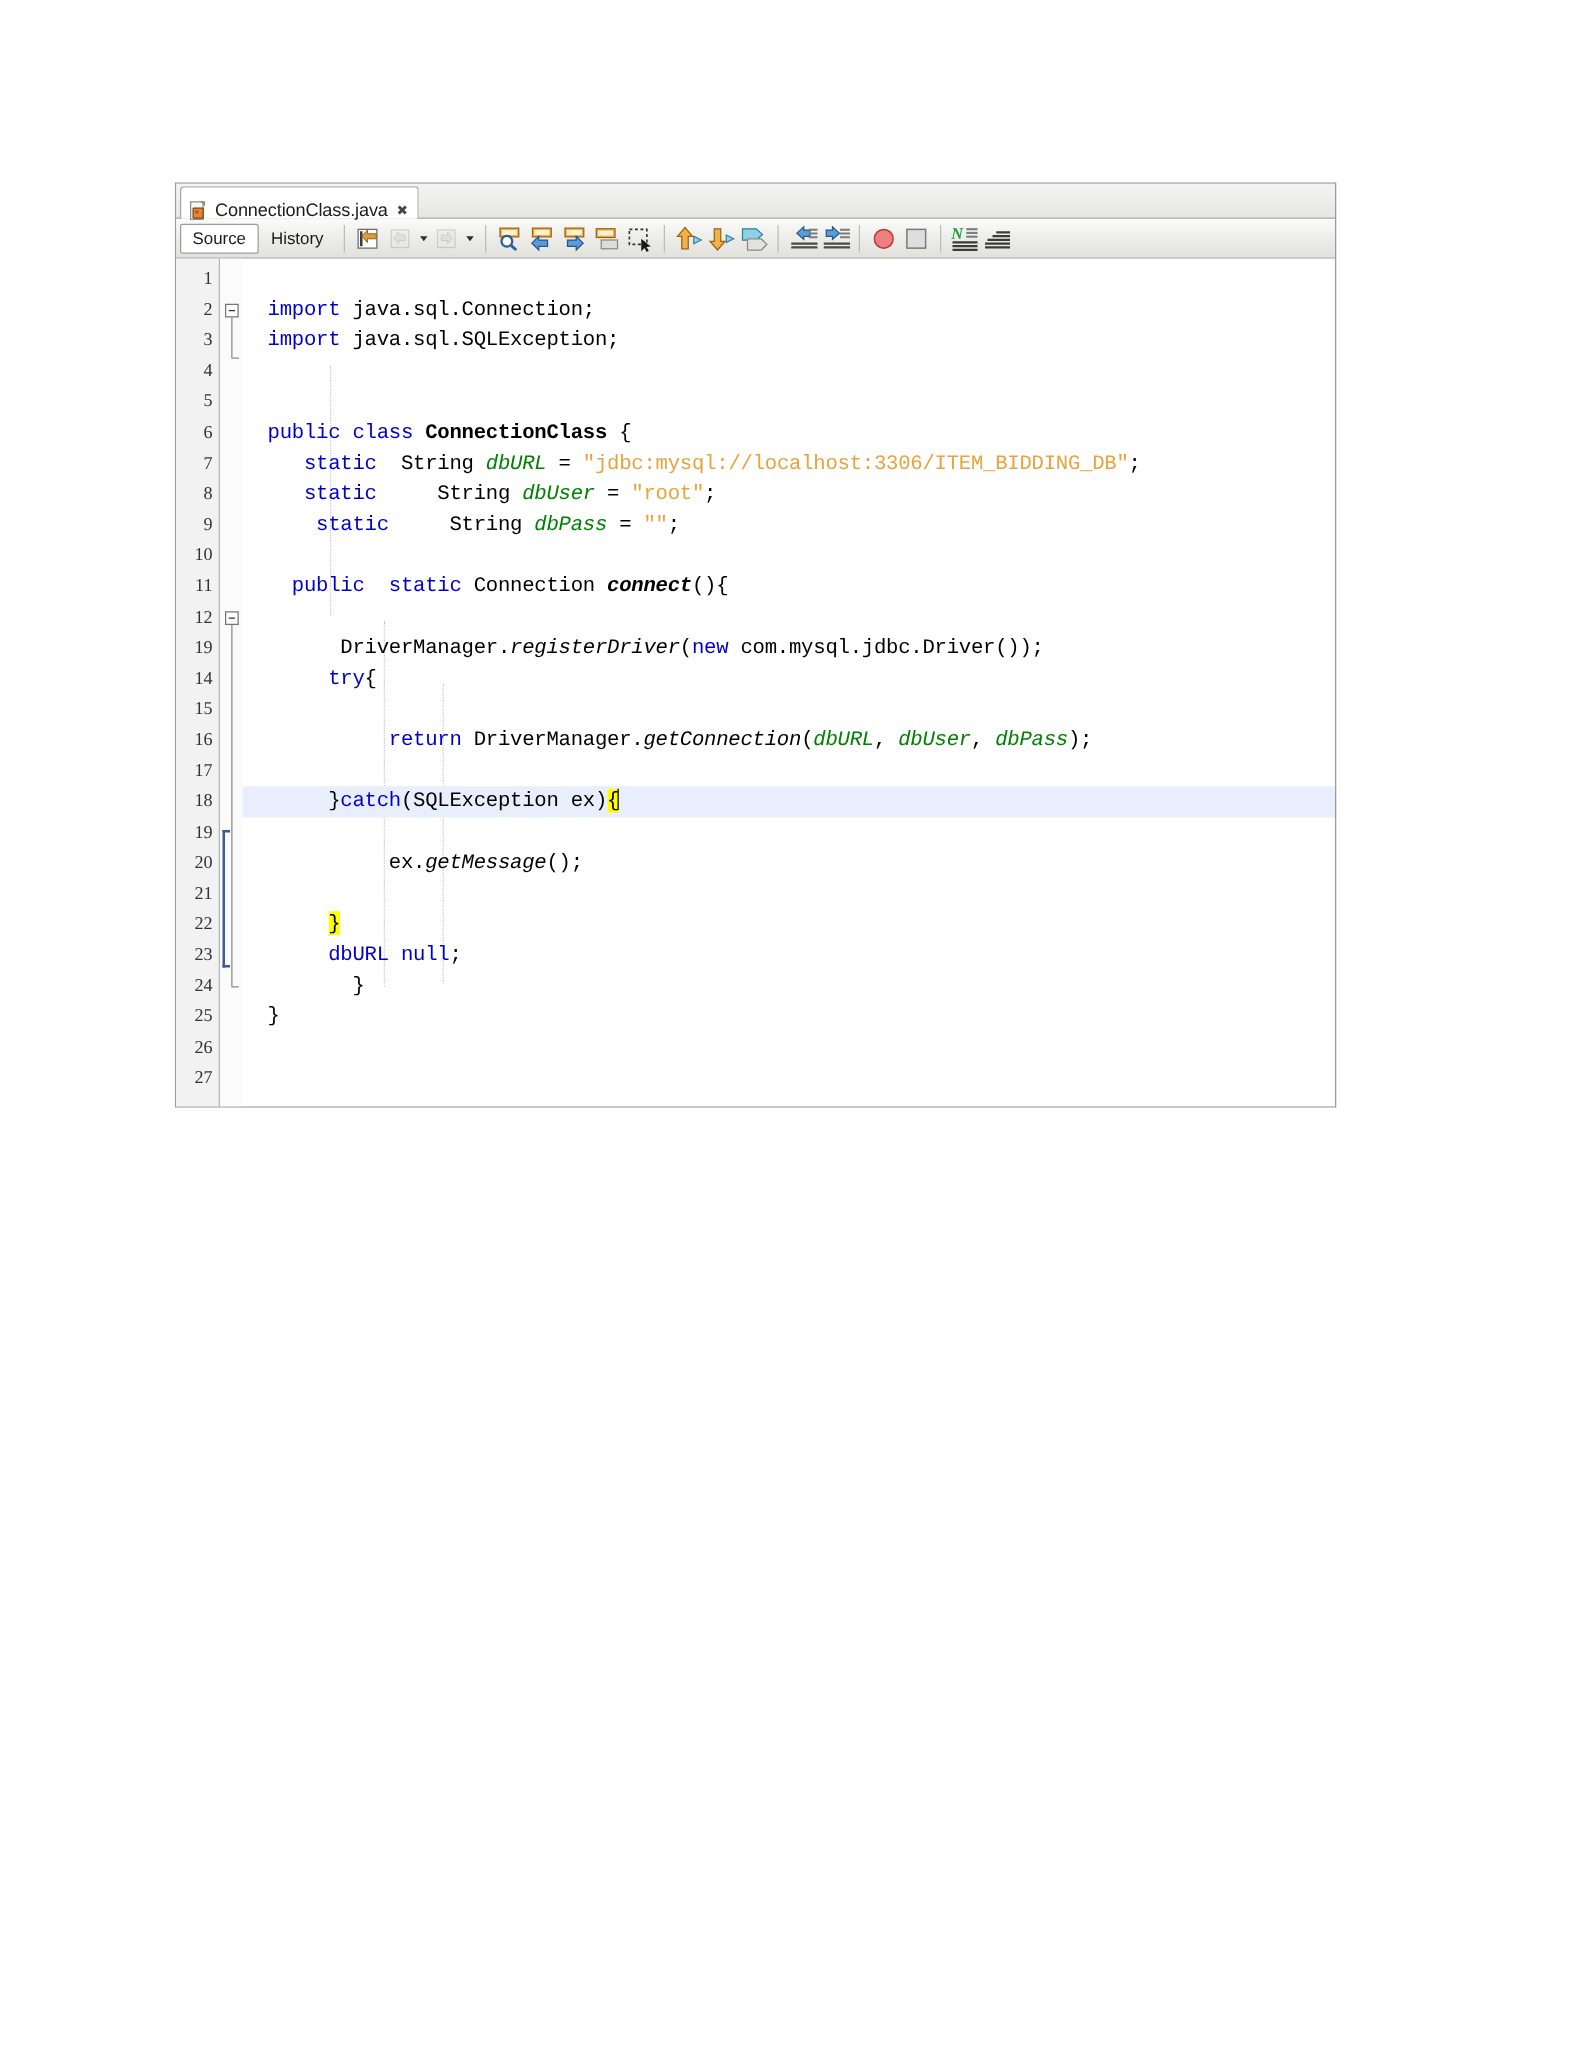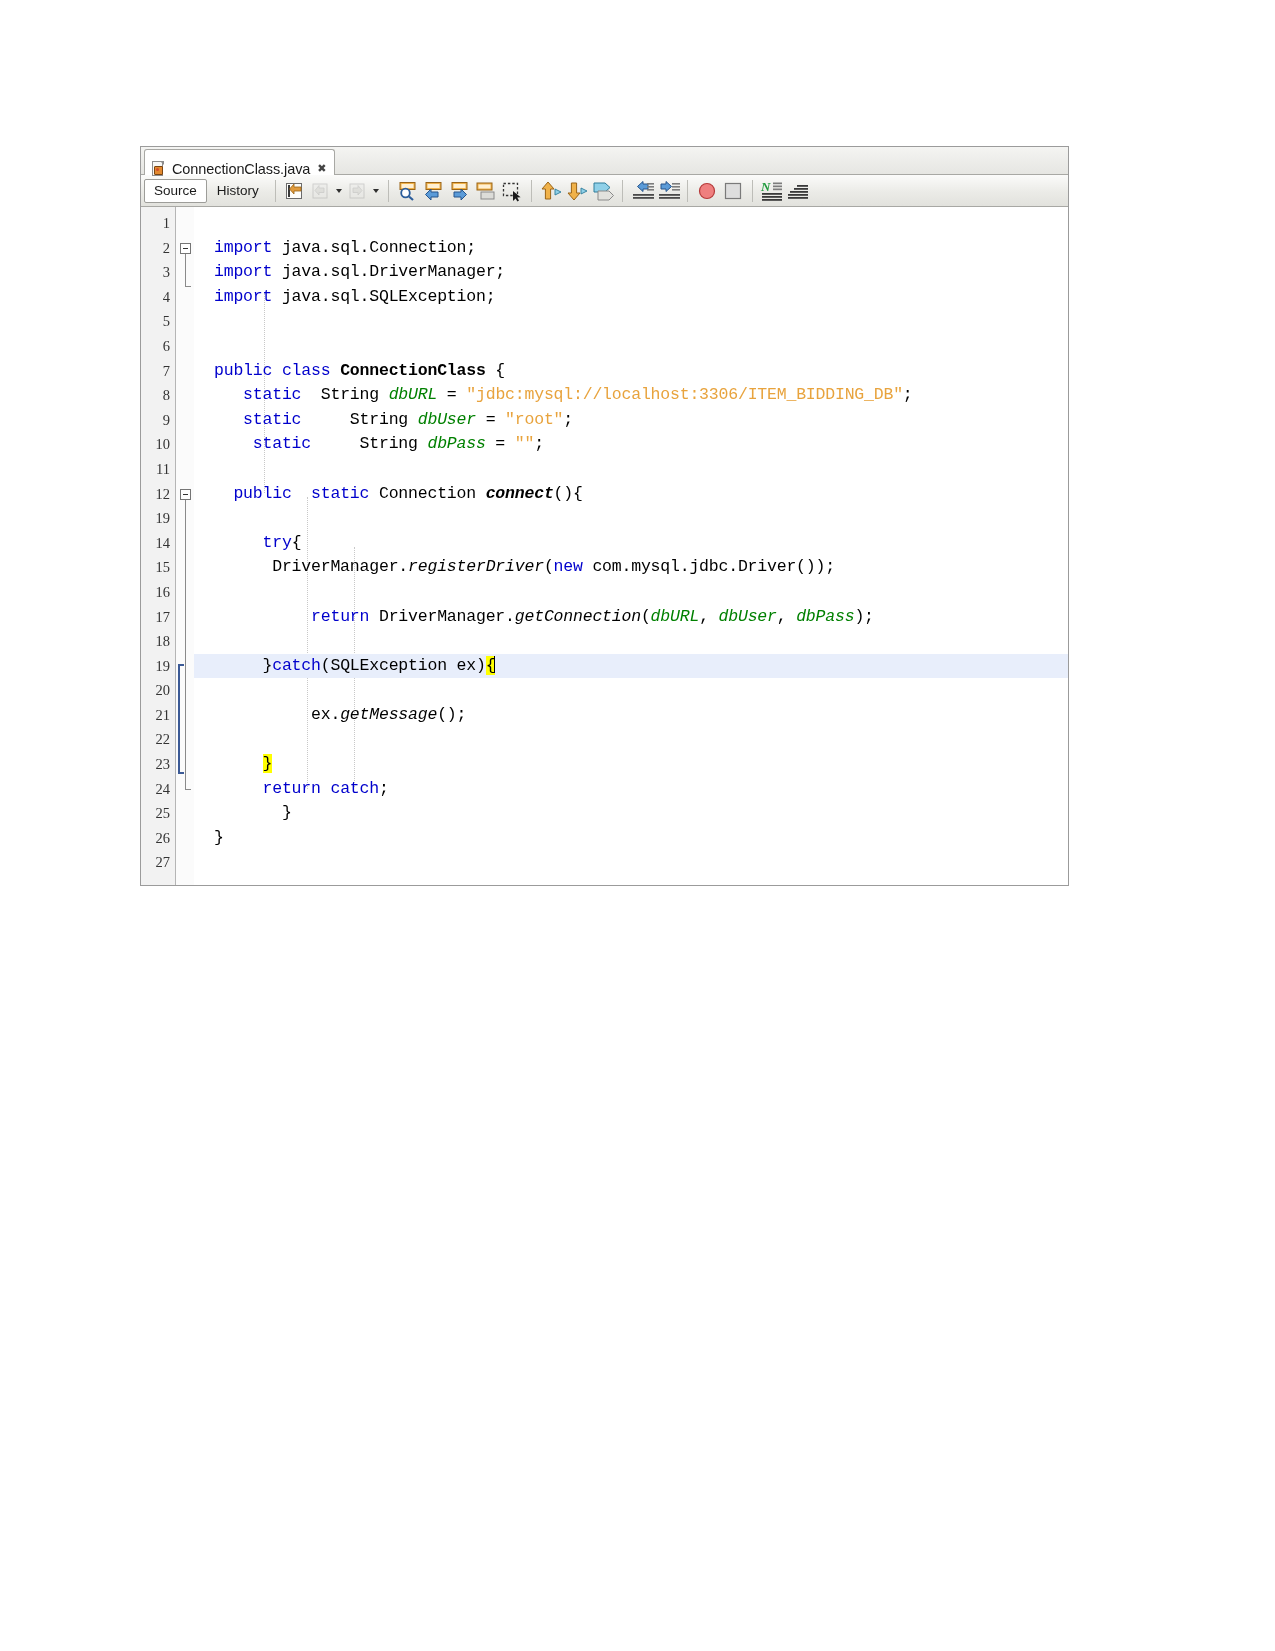--- a/index.html
+++ b/index.html
@@ -543,54 +543,53 @@
     <div class="code-col">
       <div class="indent-guides">
         <div class="iguide" style="left:70px;  top:86px;  height:200px;"></div>
         <div class="iguide" style="left:113px; top:290px; height:292px;"></div>
         <div class="iguide" style="left:160px; top:340px; height:240px;"></div>
       </div>
 
       <div class="code-line">&nbsp;</div>
 
       <div class="code-line"><span class="kw">import</span> java.sql.Connection;</div>
-      <div class="code-line"><span class="kw">import</span> java.sql.DriverManager;</div>
       <div class="code-line"><span class="kw">import</span> java.sql.SQLException;</div>
 
       <div class="code-line">&nbsp;</div>
       <div class="code-line">&nbsp;</div>
 
       <div class="code-line"><span class="kw">public class</span> <span class="cls">ConnectionClass</span> {</div>
       <div class="code-line">   <span class="kw">static</span>  String <span class="fld">dbURL</span> = <span class="str">"jdbc:mysql://localhost:3306/ITEM_BIDDING_DB"</span>;</div>
       <div class="code-line">   <span class="kw">static</span>     String <span class="fld">dbUser</span> = <span class="str">"root"</span>;</div>
       <div class="code-line">    <span class="kw">static</span>     String <span class="fld">dbPass</span> = <span class="str">""</span>;</div>
 
       <div class="code-line">&nbsp;</div>
 
       <div class="code-line">  <span class="kw">public</span>  <span class="kw">static</span> Connection <span class="mthb">connect</span>(){</div>
 
       <div class="code-line">&nbsp;</div>
 
+      <div class="code-line">      DriverManager.<span class="mth">registerDriver</span>(<span class="kw">new</span> com.mysql.jdbc.Driver());</div>
       <div class="code-line">     <span class="kw">try</span>{</div>
-      <div class="code-line">      DriverManager.<span class="mth">registerDriver</span>(<span class="kw">new</span> com.mysql.jdbc.Driver());</div>
 
       <div class="code-line">&nbsp;</div>
 
       <div class="code-line">          <span class="kw">return</span> DriverManager.<span class="mth">getConnection</span>(<span class="fld">dbURL</span>, <span class="fld">dbUser</span>, <span class="fld">dbPass</span>);</div>
 
       <div class="code-line">&nbsp;</div>
 
       <div class="code-line current">     }<span class="kw">catch</span>(SQLException ex)<span class="hl">{</span><span class="caret"></span></div>
 
       <div class="code-line">&nbsp;</div>
 
       <div class="code-line">          ex.<span class="mth">getMessage</span>();</div>
 
       <div class="code-line">&nbsp;</div>
 
       <div class="code-line">     <span class="hl">}</span></div>
-      <div class="code-line">     <span class="kw">return catch</span>;</div>
+      <div class="code-line">     <span class="kw">dbURL null</span>;</div>
       <div class="code-line">       }</div>
       <div class="code-line">}</div>
       <div class="code-line">&nbsp;</div>
     </div>
   </div>
 </div>
 
 </body></html>

